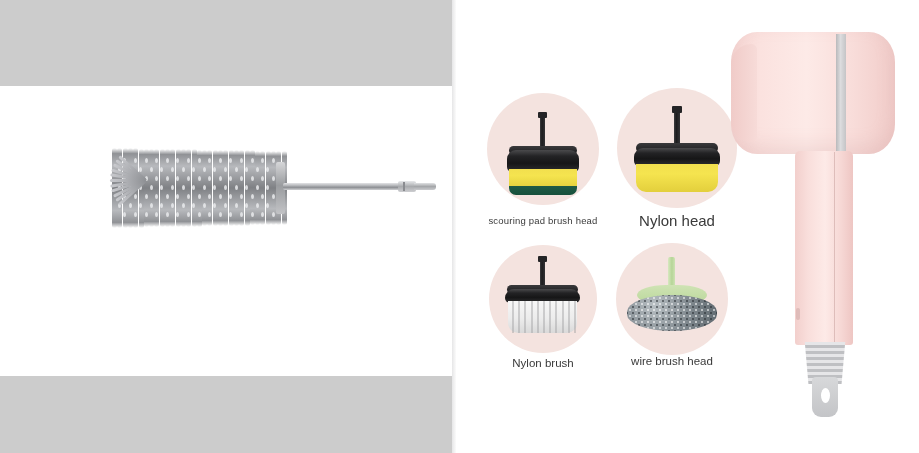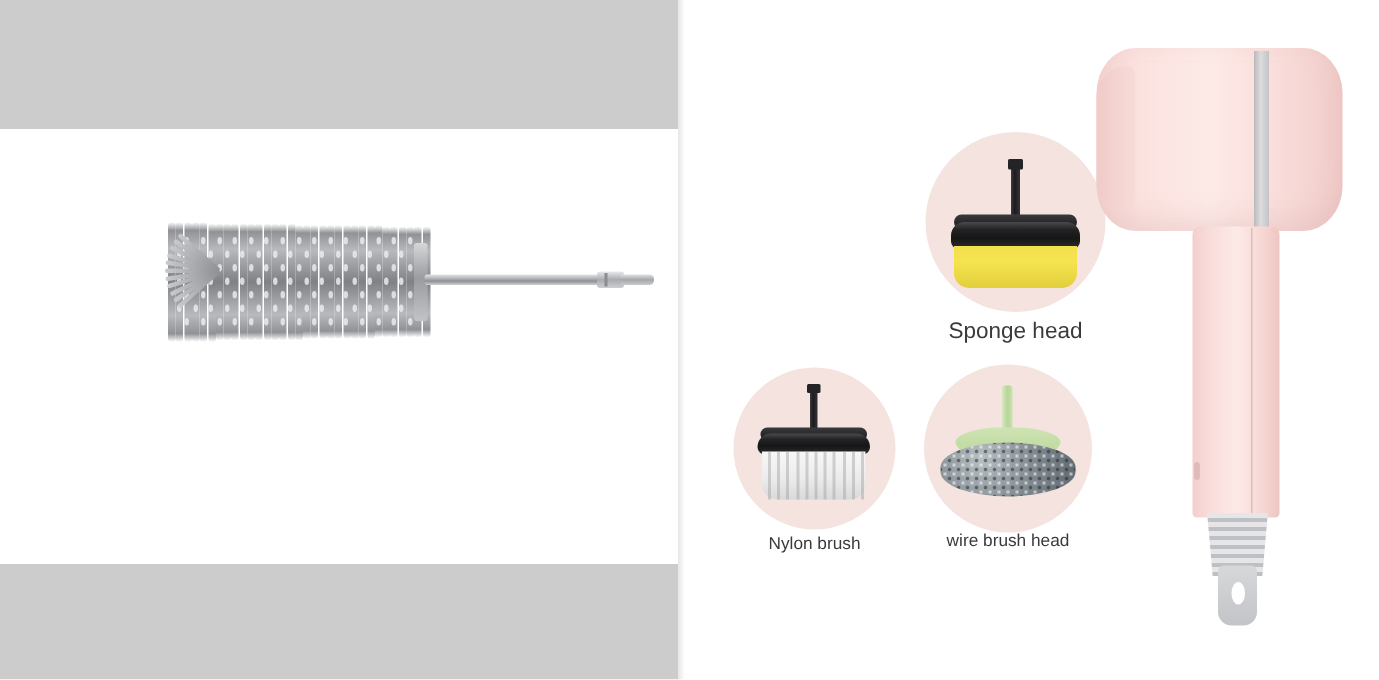--- a/index.html
+++ b/index.html
@@ -420,29 +420,39 @@
         <div class="fanb" style="transform: rotate(34deg);"></div>
         <div class="fanb" style="transform: rotate(42deg);"></div>
       </div>
 
   </div>
 
   <div id="divider"></div>
 
   <div id="right-panel">
 
+    <div class="head-cell" style="left:31px; top:93px; width:112px; height:150px;">
+      <div class="circle" style="width:112px;height:112px;"></div>
+      <div class="stem" style="left:53px; top:22px; width:5px;  height:36px;"></div>
+      <div class="stem-knob" style="left:51px; top:19px; width:9px;  height:6px;"></div>
+      <div class="blackcap-lip" style="left:22px; top:53px; width:68px; height:9px;"></div>
+      <div class="blackcap" style="left:20px; top:57px; width:72px; height:22px;"></div>
+      <div class="sponge-yellow" style="left:22px; top:76px; width:68px; height:19px;"></div>
+      <div class="sponge-green" style="left:22px; top:93px; width:68px; height:9px;"></div>
+      <div class="cap-label" style="top:122px; font-size:9.5px; letter-spacing:.2px;">scouring pad brush head</div>
+    </div>
 
     <div class="head-cell" style="left:161px; top:88px; width:120px; height:155px;">
       <div class="circle" style="width:120px;height:120px;"></div>
       <div class="stem" style="left:57px; top:22px; width:6px;  height:38px;"></div>
       <div class="stem-knob" style="left:55px; top:18px; width:10px; height:7px;"></div>
       <div class="blackcap-lip" style="left:19px; top:55px; width:82px; height:10px;"></div>
       <div class="blackcap" style="left:17px; top:60px; width:86px; height:18px;"></div>
       <div class="sponge-yellow" style="left:19px; top:76px; width:82px; height:28px; border-radius:0 0 10px 10px;"></div>
-      <div class="cap-label" style="top:124px; font-size:15px;">Sponge head</div>
+      <div class="cap-label" style="top:124px; font-size:15px;">Nylon head</div>
     </div>
 
     <div class="head-cell" style="left:160px; top:243px; width:112px; height:142px;">
       <div class="circle" style="width:112px;height:112px;"></div>
       <div class="green-stem" style="left:52px; top:14px; width:7px;  height:36px;"></div>
       <div class="green-top" style="left:21px; top:42px; width:70px; height:20px;"></div>
       <div class="wire-mesh" style="left:11px; top:52px; width:90px; height:36px;">
         <div class="wire-dots"></div>
       </div>
       <div class="cap-label" style="top:112px; font-size:11.5px;">wire brush head</div>

